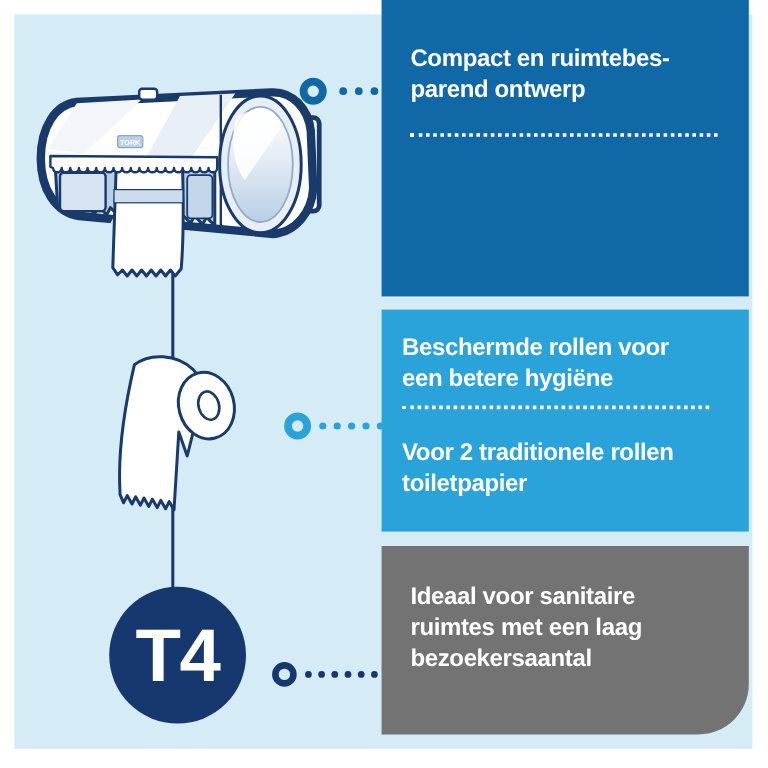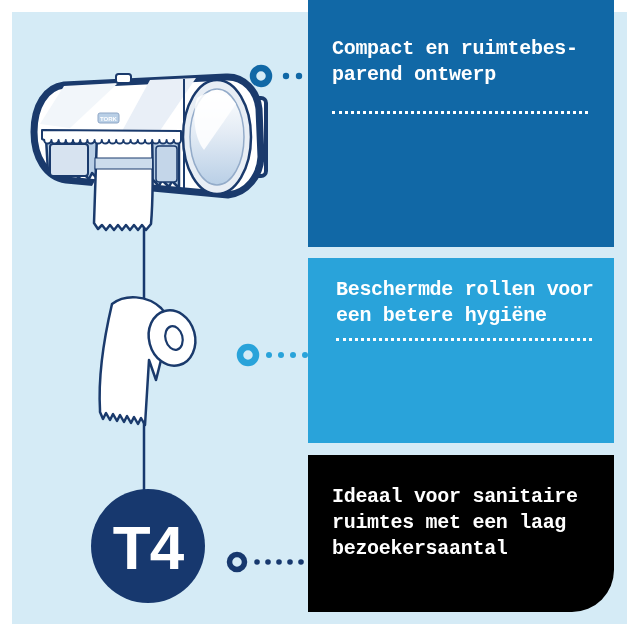--- a/index.html
+++ b/index.html
@@ -8,25 +8,25 @@
     font-family:"Liberation Sans", sans-serif;overflow:hidden;
   }
   .canvas{
     position:absolute;left:12px;top:12px;width:615px;height:612px;
     background:#d5ebf6;
   }
   .art{
     position:absolute;left:0;top:0;width:640px;height:640px;z-index:2;
   }
   .panel{
-    position:absolute;left:308px;width:306px;z-index:3;
-    box-sizing:border-box;color:#ffffff;font-family:Liberation Mono, monospace;
+    position:absolute;left:318px;width:306px;z-index:3;
+    box-sizing:border-box;color:#ffffff;
   }
   .panel-top{top:0;height:247px;padding:36px 10px 0 24px;}
-  .panel-middle{top:258px;height:185px;padding:19px 10px 0 28px;}
+  .panel-middle{top:258px;height:185px;padding:19px 10px 0 17px;}
   .panel-bottom{top:455px;height:157px;padding:29px 10px 0 24px;border-bottom-right-radius:42px;}
   .feature-text{
     font-size:20px;line-height:26px;font-weight:bold;letter-spacing:-0.3px;
     white-space:pre;color:#ffffff;
   }
   .dotted-divider{
     width:256px;height:0;border-top:3px dotted #ffffff;
   }
   .panel-top .dotted-divider{margin:23px 0 32px 0;}
   .panel-middle .dotted-divider{margin:9px 0 23px 0;}
@@ -156,19 +156,21 @@
 <div class="panel panel-top" style="background-color: rgb(17, 104, 166);">
   <div class="feature-text">Compact en ruimtebes-
 parend ontwerp</div>
   <div class="dotted-divider"></div>
 </div>
 
 <div class="panel panel-middle" style="background-color: rgb(41, 163, 218);">
   <div class="feature-text">Beschermde rollen voor
 een betere hygiëne</div>
   <div class="dotted-divider"></div>
+  <div class="feature-text">Voor 2 traditionele rollen
+toiletpapier</div>
 </div>
 
-<div class="panel panel-bottom" style="background-color: #000000;">
+<div class="panel panel-bottom" style="background-color: #737373;">
   <div class="feature-text">Ideaal voor sanitaire
 ruimtes met een laag
 bezoekersaantal</div>
 </div>
 
 </body></html>

